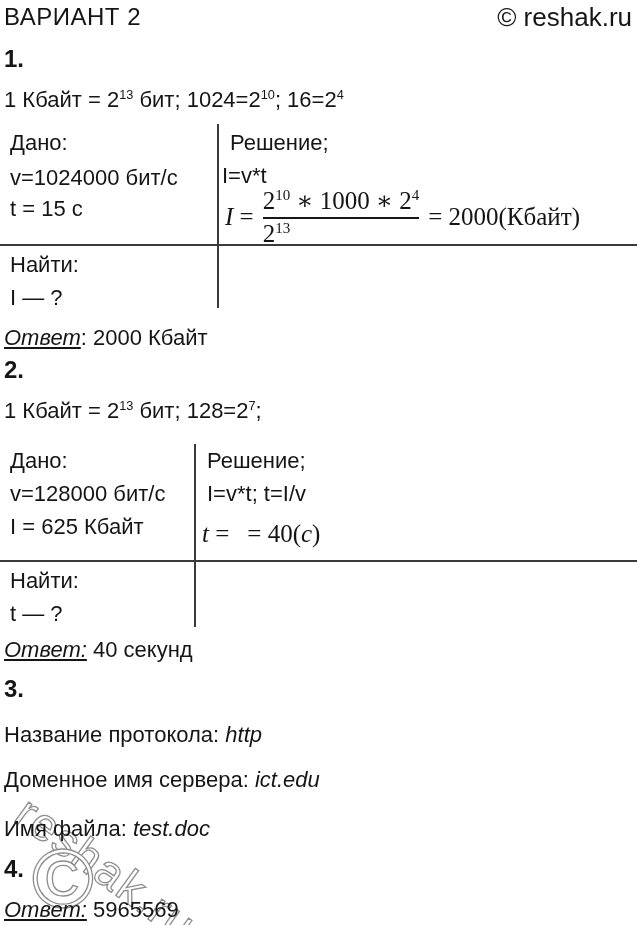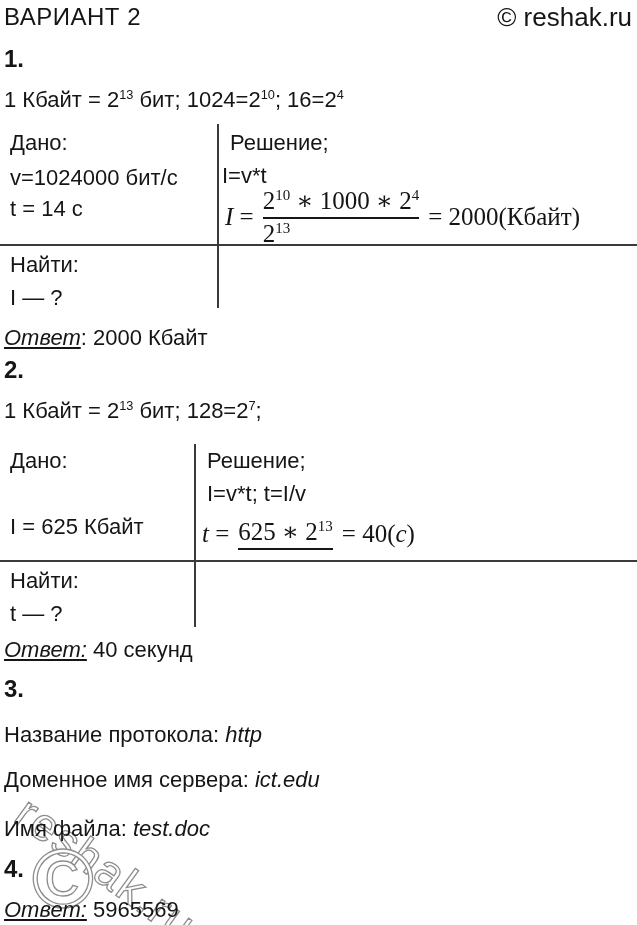--- a/index.html
+++ b/index.html
@@ -51,21 +51,21 @@
 
     <div class="line b" style="left:4px;top:45px;">1.</div>
 
     <div class="line" style="left:4px;top:87px;"><span>1 Кбайт = 2</span><sup>13</sup><span> бит; 1024=2</span><sup>10</sup><span>; 16=2</span><sup>4</sup></div>
 
     <div class="vline" style="left:217px;top:124px;height:184px;"></div>
     <div class="hline" style="top:244px;"></div>
 
     <div class="line it" style="left:10px;top:130px;">Дано:</div>
     <div class="line it" style="left:10px;top:147px;margin-top:18px;">v=1024000 бит/с</div>
-    <div class="line it" style="left:10px;top:196px;">t = 14 с</div>
+    <div class="line it" style="left:10px;top:196px;">t = 15 с</div>
 
     <div class="line it" style="left:230px;top:130px;">Решение;</div>
     <div class="line" style="left:222px;top:163px;">I=v*t</div>
 
     <div class="mathrow" style="left:225px;top:189px;height:56px;">
       <span><span style="font-style: italic;">I</span><span> =</span></span>
       <span class="frac">
         <span><span>2</span><sup>10</sup><span> ∗ 1000 ∗ 2</span><sup>4</sup></span>
         <span class="fracbar"></span>
         <span><span>2</span><sup>13</sup></span>
@@ -81,29 +81,29 @@
     </div>
 
     <div class="line b" style="left:4px;top:356px;">2.</div>
 
     <div class="line" style="left:4px;top:398px;"><span>1 Кбайт = 2</span><sup>13</sup><span> бит; 128=2</span><sup>7</sup><span>;</span></div>
 
     <div class="vline" style="left:194px;top:444px;height:183px;"></div>
     <div class="hline" style="top:560px;"></div>
 
     <div class="line it" style="left:10px;top:448px;">Дано:</div>
+    <div class="line it" style="left:10px;top:481px;">v=128000 бит/с</div>
     <div class="line it" style="left:10px;top:514px;">I = 625 Кбайт</div>
 
     <div class="line it" style="left:207px;top:448px;">Решение;</div>
     <div class="line" style="left:207px;top:481px;">I=v*t; t=I/v</div>
 
     <div class="mathrow" style="left:202px;top:506px;height:56px;">
       <span><span style="font-style: italic;">t</span><span> =</span></span>
       <span class="frac">
-        <span><span>625 ∗ 2</span><sup>13</sup></span>
         <span class="fracbar"></span>
       </span>
       <span><span>= 40(</span><span style="font-style: italic;">с</span><span>)</span></span>
     </div>
 
     <div class="line it" style="left:10px;top:568px;">Найти:</div>
     <div class="line it" style="left:10px;top:601px;">t — ?</div>
 
     <div class="line" style="left:4px;top:637px;">
       <span class="ans-label">Ответ:</span><span> </span><span>40 секунд</span>

